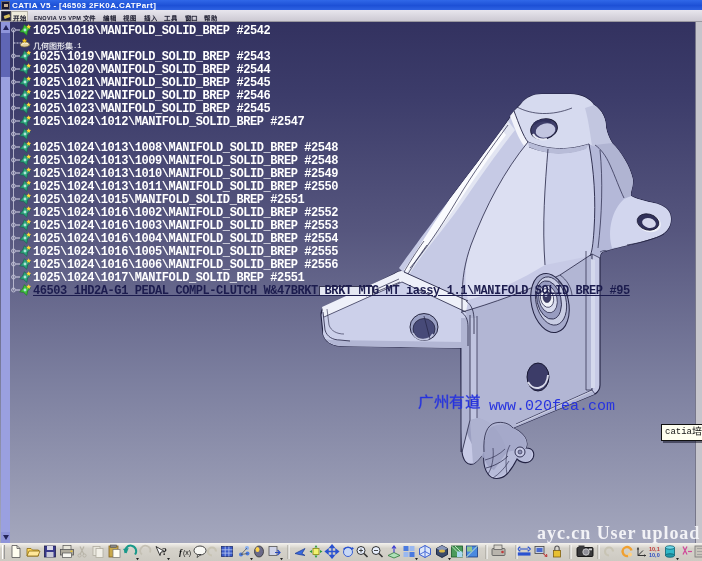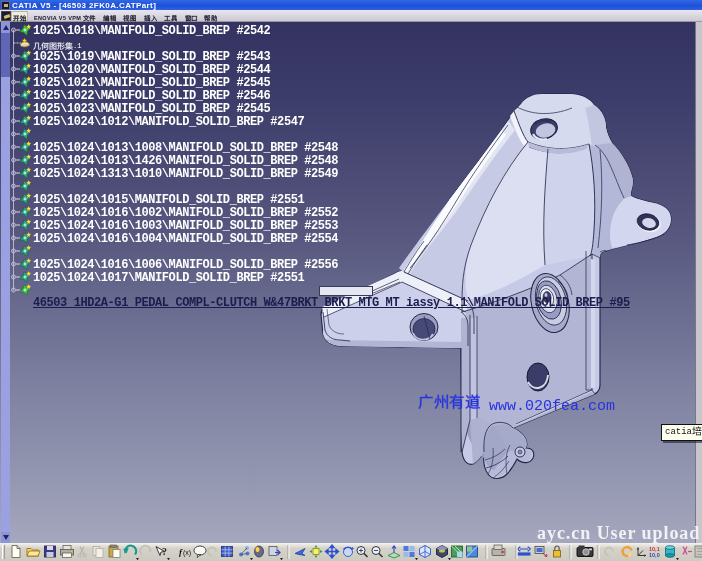--- a/index.html
+++ b/index.html
@@ -354,30 +354,32 @@
       </svg><svg style="vertical-align:-1.5px" width="8" height="8" viewBox="0 0 1000 1000">
         <path fill="#ffffff" stroke="#ffffff" stroke-width="30" d="M460 588V655H54V718H393C297 790 153 854 29 886C46 902 67 930 79 949C207 909 357 833 460 745V959H535V742C637 828 789 903 920 941C931 922 952 895 968 879C843 849 701 788 605 718H947V655H535V588ZM490 328V394H247V328ZM467 56C483 83 500 117 512 146H286C307 115 326 83 343 53L265 38C221 126 140 238 30 322C47 332 72 354 85 370C116 344 145 317 172 289V609H247V577H919V517H562V448H849V394H562V328H846V274H562V208H887V146H591C578 114 556 70 534 37ZM490 274H247V208H490ZM490 448V517H247V448Z"></path>
       </svg><span class="lat">.1</span></div>
 <div class="trow mono" style="top:52px">1025\1019\MANIFOLD_SOLID_BREP #2543</div>
 <div class="trow mono" style="top:65px">1025\1020\MANIFOLD_SOLID_BREP #2544</div>
 <div class="trow mono" style="top:78px">1025\1021\MANIFOLD_SOLID_BREP #2545</div>
 <div class="trow mono" style="top:91px">1025\1022\MANIFOLD_SOLID_BREP #2546</div>
 <div class="trow mono" style="top:104px">1025\1023\MANIFOLD_SOLID_BREP #2545</div>
 <div class="trow mono" style="top:117px">1025\1024\1012\MANIFOLD_SOLID_BREP #2547</div>
 <div class="trow mono" style="top:143px">1025\1024\1013\1008\MANIFOLD_SOLID_BREP #2548</div>
-<div class="trow mono" style="top:156px">1025\1024\1013\1426\MANIFOLD_SOLID_BREP #2548</div>
-<div class="trow mono" style="top:169px">1025\1024\1313\1010\MANIFOLD_SOLID_BREP #2549</div>
+<div class="trow mono" style="top:156px">1025\1024\1013\1009\MANIFOLD_SOLID_BREP #2548</div>
+<div class="trow mono" style="top:169px">1025\1024\1013\1010\MANIFOLD_SOLID_BREP #2549</div>
+<div class="trow mono" style="top:182px">1025\1024\1013\1011\MANIFOLD_SOLID_BREP #2550</div>
 <div class="trow mono" style="top:195px">1025\1024\1015\MANIFOLD_SOLID_BREP #2551</div>
 <div class="trow mono" style="top:208px">1025\1024\1016\1002\MANIFOLD_SOLID_BREP #2552</div>
 <div class="trow mono" style="top:221px">1025\1024\1016\1003\MANIFOLD_SOLID_BREP #2553</div>
 <div class="trow mono" style="top:234px">1025\1024\1016\1004\MANIFOLD_SOLID_BREP #2554</div>
+<div class="trow mono" style="top:247px">1025\1024\1016\1005\MANIFOLD_SOLID_BREP #2555</div>
 <div class="trow mono" style="top:260px">1025\1024\1016\1006\MANIFOLD_SOLID_BREP #2556</div>
 <div class="trow mono" style="top:273px">1025\1024\1017\MANIFOLD_SOLID_BREP #2551</div>
   <div id="selbox"></div>
-  <div class="trow mono sel" style="top:298px">46503 1HD2A-G1 PEDAL COMPL-CLUTCH W&amp;47BRKT BRKT MTG MT iassy 1.1\MANIFOLD_SOLID_BREP #95</div>
+  <div class="trow mono sel" style="top:286px">46503 1HD2A-G1 PEDAL COMPL-CLUTCH W&amp;47BRKT BRKT MTG MT iassy 1.1\MANIFOLD_SOLID_BREP #95</div>
   <div id="sb">
     <div class="btn" style="top:0">
         <span class="tri" style="left:1.5px;top:3px;border-left:3px solid transparent;border-right:3px solid transparent;border-bottom:5px solid #23235a"></span>
       </div>
     <div class="thumb"></div>
     <div class="btn" style="top:510px">
         <span class="tri" style="left:1.5px;top:3px;border-left:3px solid transparent;border-right:3px solid transparent;border-top:5px solid #23235a"></span>
       </div>
   </div>
   <div id="rstrip"></div>

